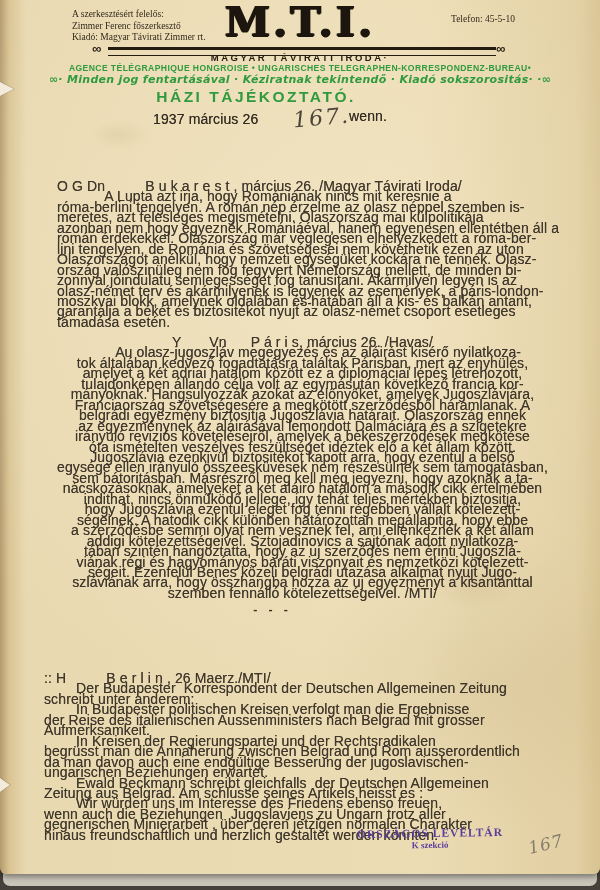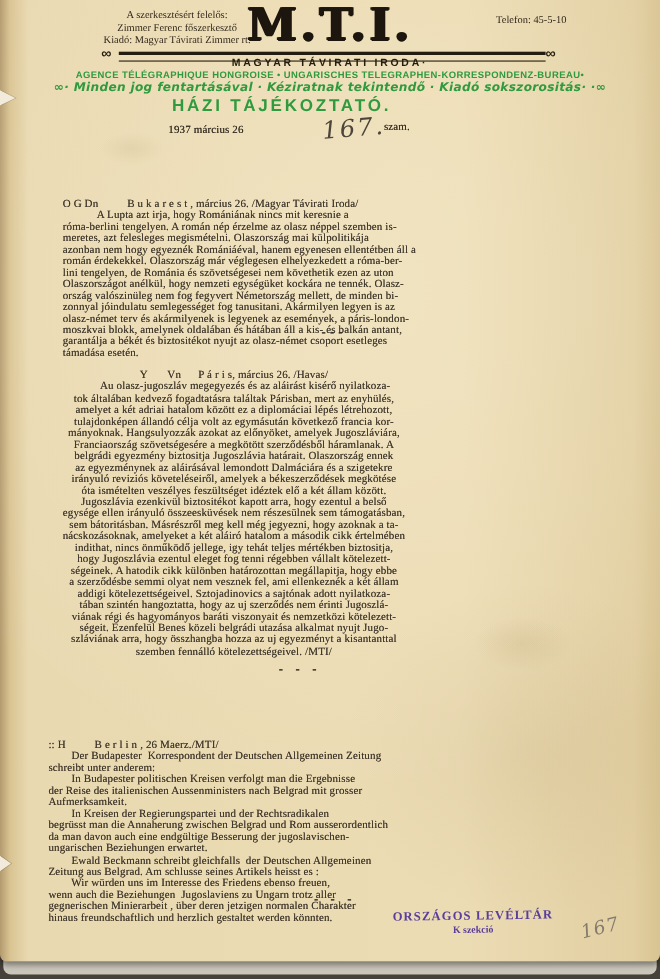--- a/index.html
+++ b/index.html
@@ -29,21 +29,21 @@
   .tear{
     position:absolute;width:0;height:0;
     border-top:7px solid transparent;border-bottom:7px solid transparent;
     border-left:14px solid #f2ebdc;
     filter:drop-shadow(1px 0 0 rgba(90,70,40,.35));
   }
   
   .mast-left{
     position:absolute;left:72px;top:9px;width:178px;
     font-family:"Liberation Serif",serif;font-size:9.5px;line-height:11.5px;
-    color:#33291c;text-align:center;
+    color:#33291c;
   }
   .mast-right{
     position:absolute;left:378px;top:13px;width:210px;
     font-family:"Liberation Serif",serif;font-size:9.5px;line-height:12px;
     color:#33291c;text-align:center;
   }
   .logo{
     position:absolute;left:195px;top:-2px;width:210px;text-align:center;
     font-family:"DejaVu Serif",serif;font-weight:900;font-size:41px;
     letter-spacing:3px;color:#1c160e;
@@ -72,22 +72,22 @@
     font-family:"DejaVu Sans",sans-serif;
   }
   .page-title{
     position:absolute;left:0;top:88px;width:512px;text-align:center;
     font-size:15.5px;font-weight:bold;letter-spacing:2.5px;
     font-family:"Liberation Sans",sans-serif;
   }
   
   .type{
     position:absolute;
-    font-family:Liberation Serif, serif;
-    font-size:10px;line-height:10.45px;letter-spacing:.12px;
+    font-family:Liberation Sans, sans-serif;
+    font-size:14px;line-height:10.45px;letter-spacing:.12px;
     color:#322b22;white-space:pre;
     text-shadow:0 0 .5px rgba(50,40,25,.75);
   }
   .faded{opacity:.93;}
   .sep{position:absolute;font-family:"Liberation Mono",monospace;font-weight:bold;
        font-size:11px;color:#322b22;letter-spacing:1px;}
   .hand{
     font-family:"DejaVu Serif",serif;font-style:italic;
     color:#4c453b;
   }
@@ -142,21 +142,21 @@
   <div class="rights" style="color:#2f9a3e;">
     <span>∞·</span>
     <span>Minden jog fentartásával · Kéziratnak tekintendő · Kiadó sokszorositás·</span>
     <span>·∞</span>
   </div>
 
   <div class="page-title" style="color:#2f9a3e;">HÁZI TÁJÉKOZTATÓ.</div>
 
   <div class="type" style="left:153px;top:114px;">1937 március 26</div>
   <div class="hand hw-issue">167.</div>
-  <div class="type" style="left:349px;top:111px;">szam.</div>
+  <div class="type" style="left:349px;top:111px;">wenn.</div>
 
   <div class="type faded" style="left:57px;top:160px;margin-top:21px;">O G Dn          B u k a r e s t , március 26. /Magyar Távirati Iroda/
             A Lupta azt irja, hogy Romániának nincs mit keresnie a
 róma-berlini tengelyen. A román nép érzelme az olasz néppel szemben is-
 meretes, azt felesleges megismételni. Olaszország mai külpolitikája
 azonban nem hogy egyeznék Romániáéval, hanem egyenesen ellentétben áll a
 román érdekekkel. Olaszország már véglegesen elhelyezkedett a róma-ber-
 lini tengelyen, de Románia és szövetségesei nem követhetik ezen az uton
 Olaszországot anélkül, hogy nemzeti egységüket kockára ne tennék. Olasz-
 ország valószinüleg nem fog fegyvert Németország mellett, de minden bi-

